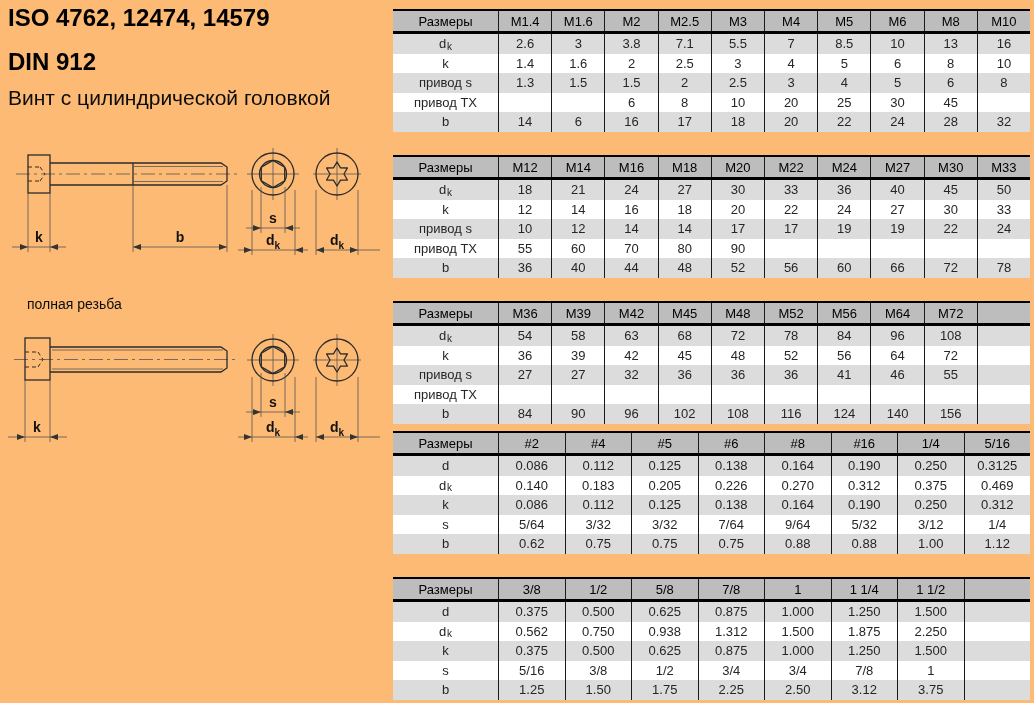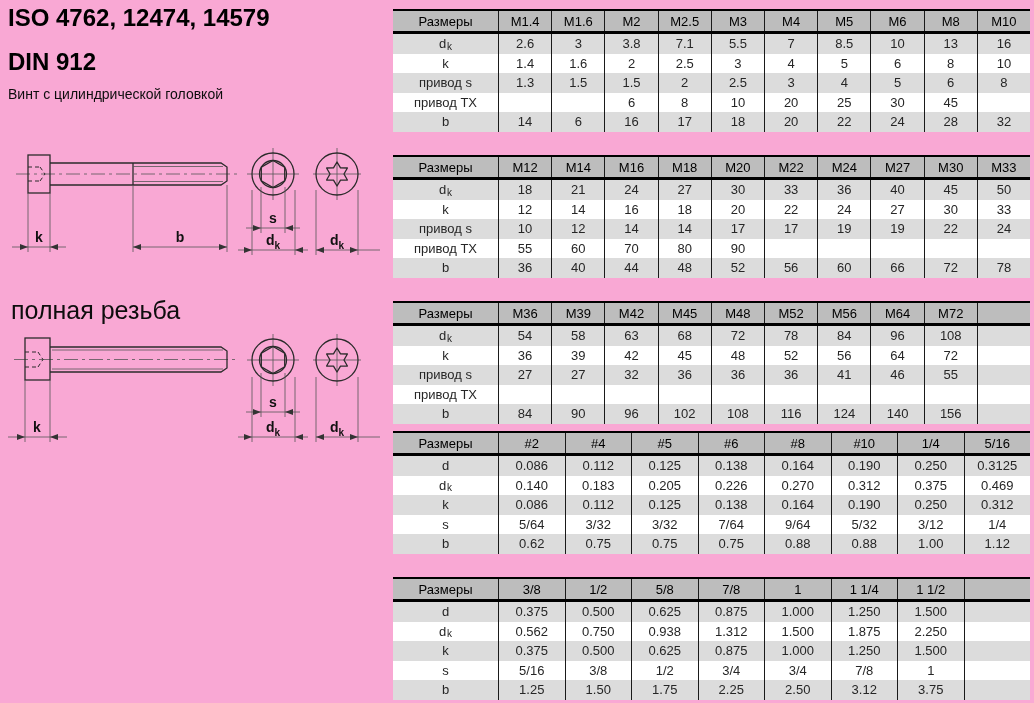--- a/index.html
+++ b/index.html
@@ -1,24 +1,24 @@
 <!DOCTYPE html>
 <html><head>
 <meta charset="utf-8">
 <style>
   html,body{margin:0;padding:0;background:#fff}
-  .canvas{position:relative;width:1034px;height:703px;background:#f9a8d4;overflow:hidden;
+  .canvas{position:relative;width:1034px;height:703px;background:#fdba74;overflow:hidden;
           font-family:"Liberation Sans",sans-serif;color:#262626}
 
   
   .title{position:absolute;left:8px;font-weight:bold;font-size:24px;color:#000;white-space:nowrap}
   #title1{top:4px}
   #title2{top:48px}
-  .subtitle{position:absolute;left:8px;top:86px;font-size:14px;color:#0d0d0d;white-space:nowrap}
-  .ft-label{position:absolute;left:11px;top:296px;font-size:25px;color:#0d0d0d;white-space:nowrap}
+  .subtitle{position:absolute;left:8px;top:86px;font-size:21px;color:#0d0d0d;white-space:nowrap}
+  .ft-label{position:absolute;left:27px;top:296px;font-size:14px;color:#0d0d0d;white-space:nowrap}
 
   
   svg.drawing{position:absolute;left:0;width:395px;height:125px}
   #drawing1{top:140px}
   #drawing2{top:325px}
 
   
   .spec-table{position:absolute;left:393px;width:637px}
   #t0{top:9px}#t1{top:155px}#t2{top:301px}#t3{top:431px}#t4{top:577px}
   .trow{display:flex;width:100%}
@@ -405,21 +405,21 @@
       </div>
     </div>
   <div class="spec-table" id="t3">
       <div class="trow thead">
         <div class="tc label-cell">Размеры</div>
         <div class="tc">#2</div>
         <div class="tc">#4</div>
         <div class="tc">#5</div>
         <div class="tc">#6</div>
         <div class="tc">#8</div>
-        <div class="tc">#10</div>
+        <div class="tc">#16</div>
         <div class="tc">1/4</div>
         <div class="tc">5/16</div>
       </div>
       <div class="trow body stripe">
         <div class="tc label-cell">
           <span>d</span>
         </div>
         <div class="tc">0.086</div>
         <div class="tc">0.112</div>
         <div class="tc">0.125</div>

